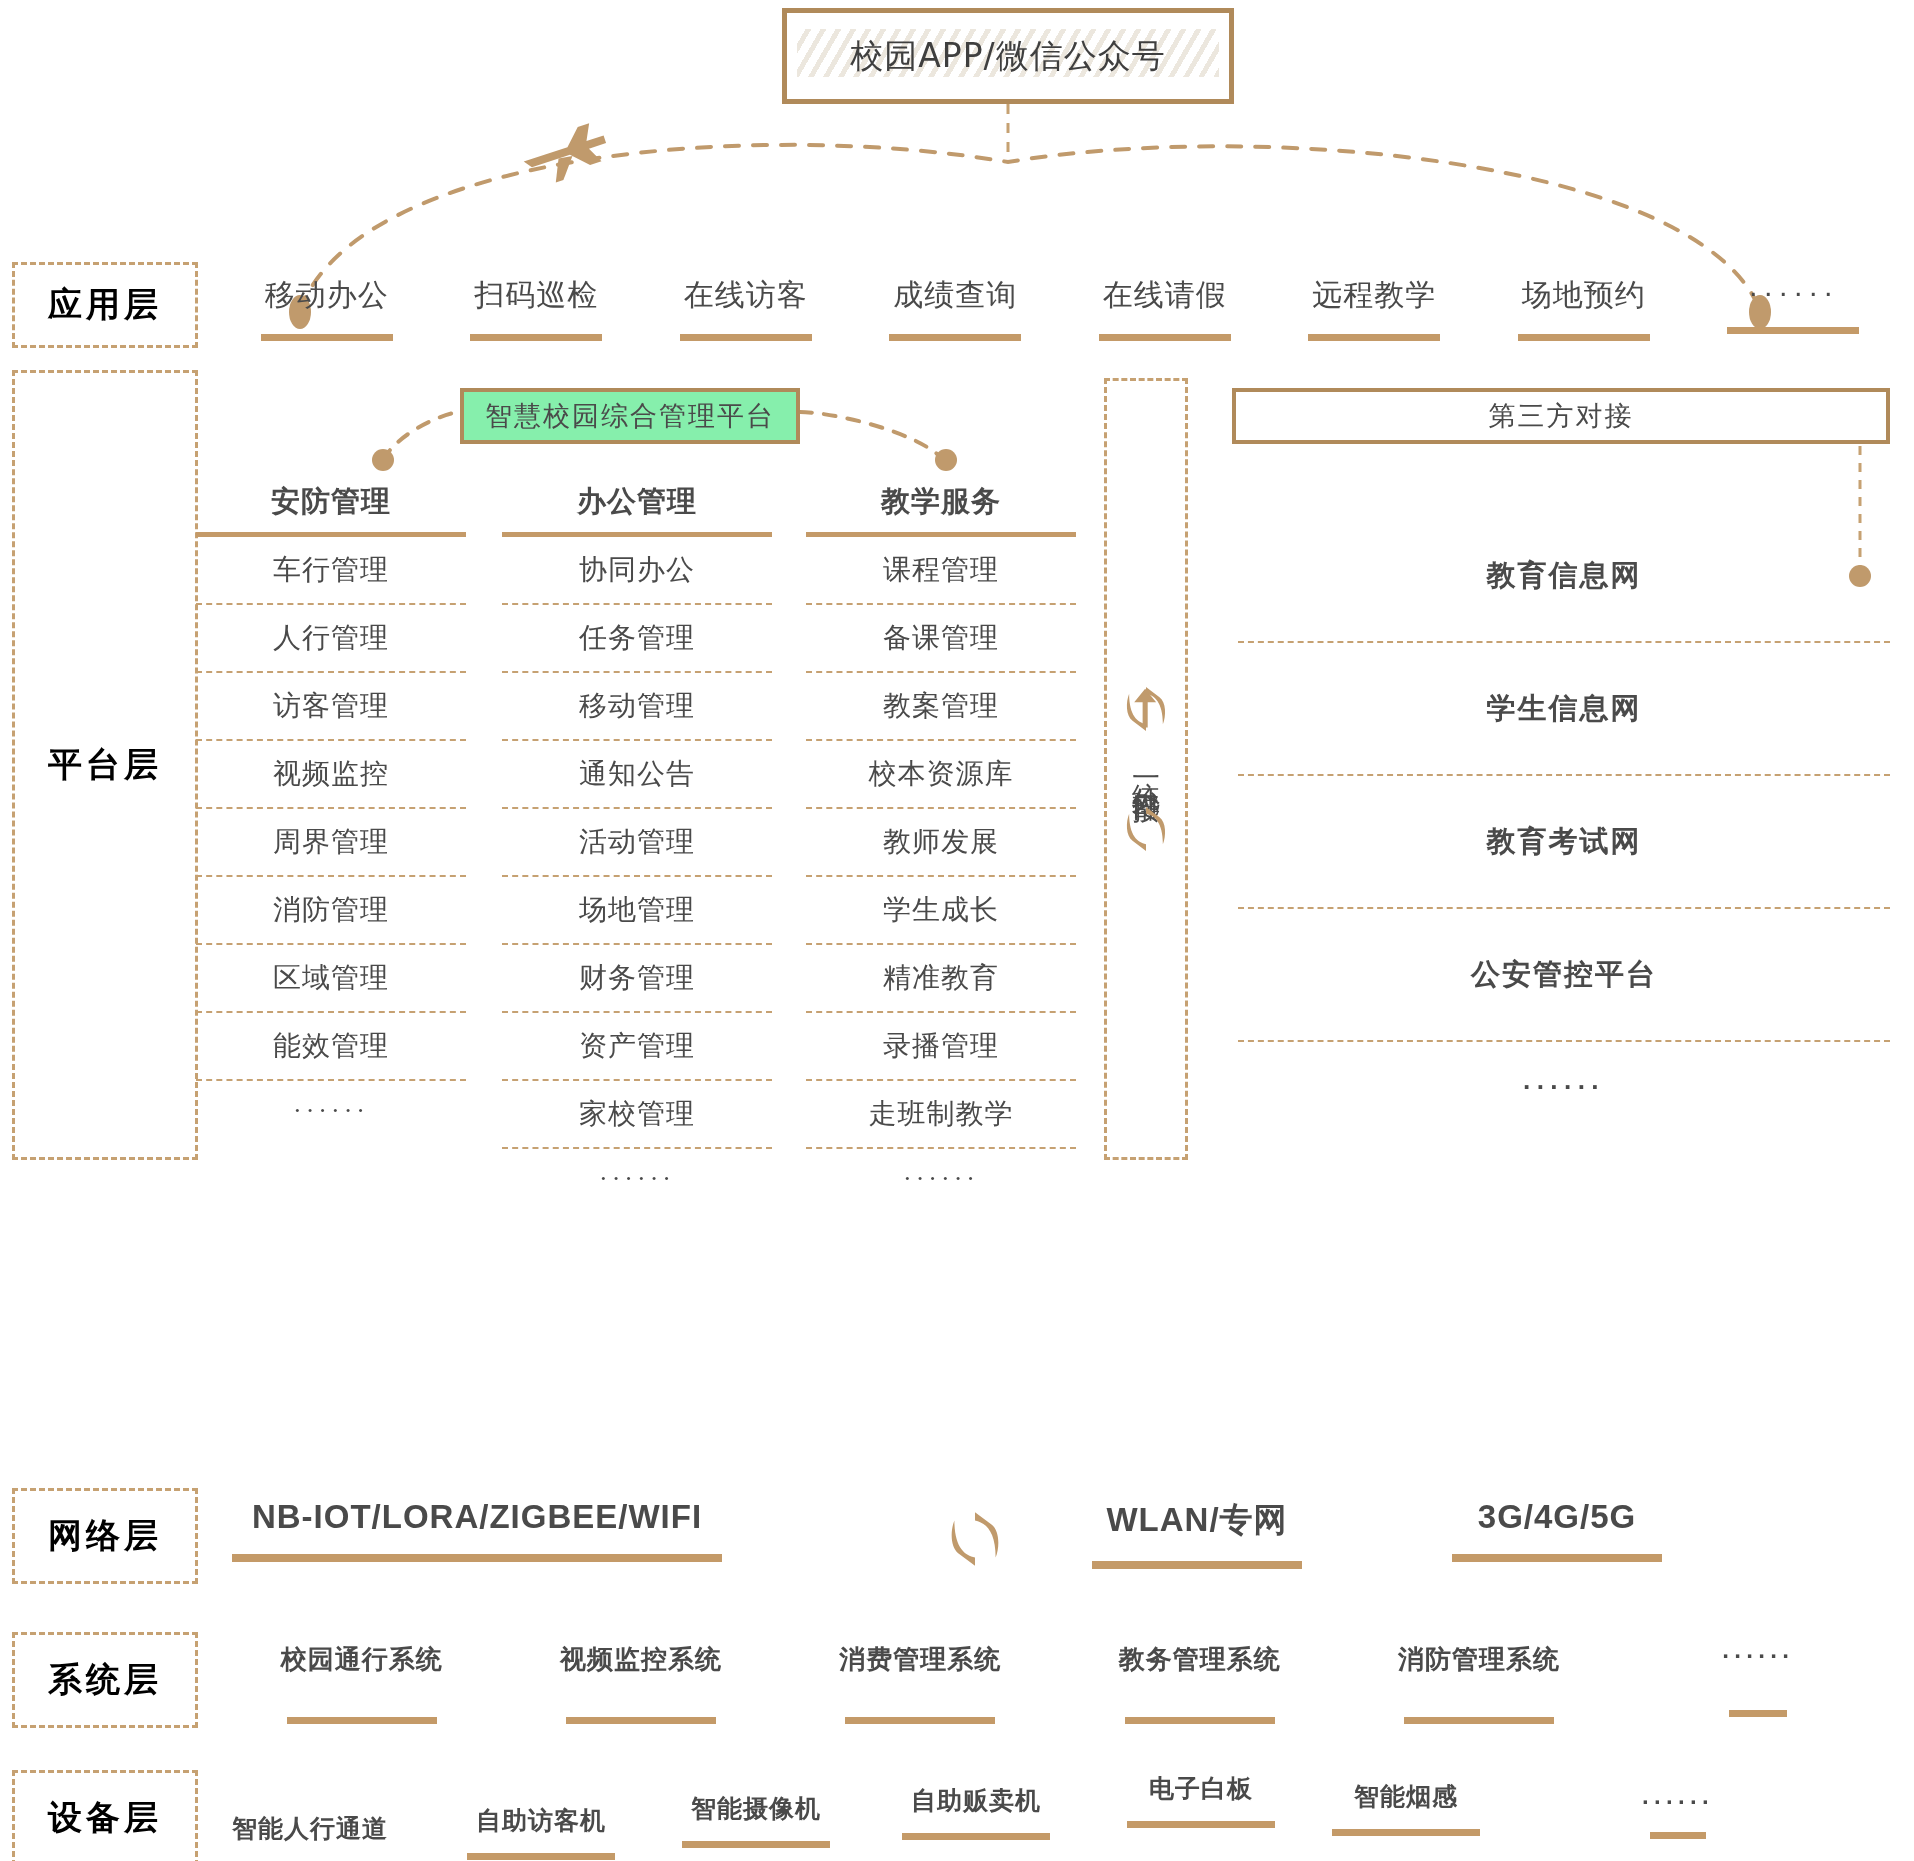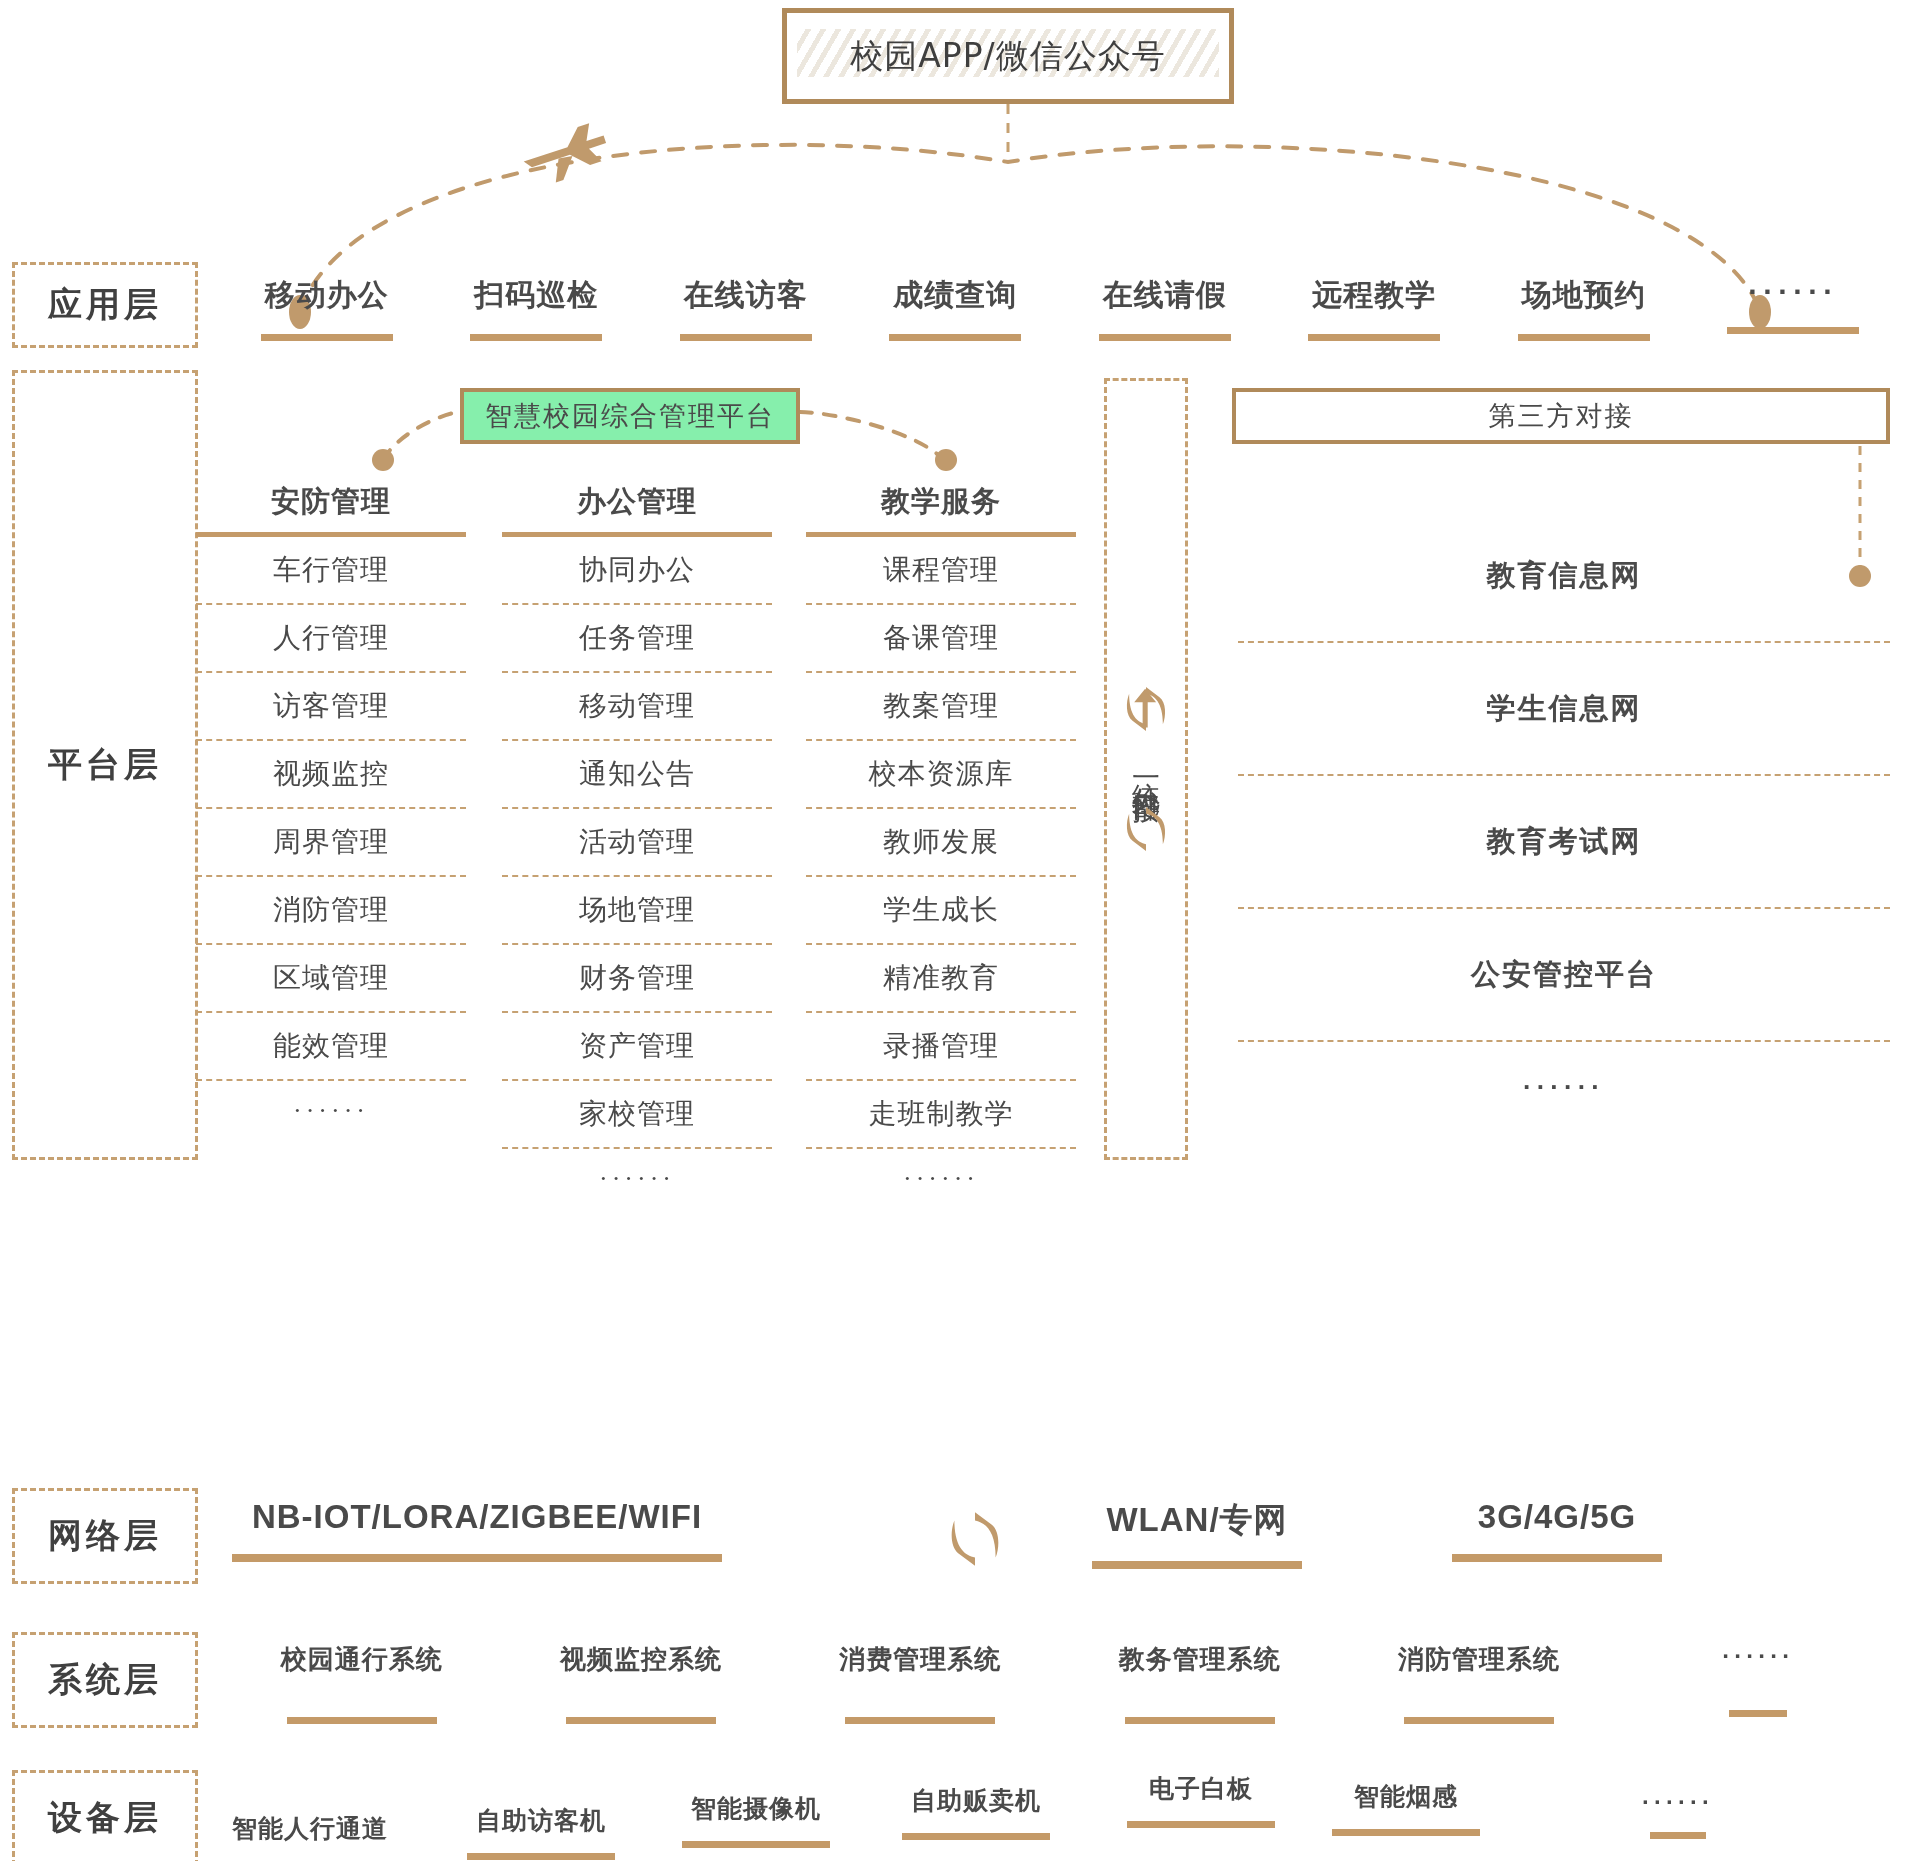--- a/index.html
+++ b/index.html
@@ -24,36 +24,36 @@
   }
   #top-box .lbl{
     position:relative;z-index:2;font-size:33px;color:#3f3f3f;letter-spacing:1px;
     font-family:"DejaVu Sans","Liberation Sans",sans-serif;
   }
 
   
   .layer-chip{
     border:3px dashed #c6a172;box-sizing:border-box;
     display:flex;align-items:center;justify-content:center;
-    color:#404040;font-weight:bold;letter-spacing:4px;
+    color:#000000;font-weight:bold;letter-spacing:4px;
     background:#fff;
   }
   #chip-app     {left:12px;top:262px;width:186px;height:86px;font-size:34px;}
   #chip-platform{left:12px;top:370px;width:186px;height:790px;font-size:34px;}
   #chip-network {left:12px;top:1488px;width:186px;height:96px;font-size:34px;}
   #chip-system  {left:12px;top:1632px;width:186px;height:96px;font-size:34px;}
   #chip-device  {left:12px;top:1770px;width:186px;height:96px;font-size:34px;}
   #chip-platform .vlabel{transform:none;}
 
   
   #app-row{left:222px;top:275px;width:1676px;height:85px;display:flex;}
   #app-row .item{
     flex:1;display:flex;flex-direction:column;align-items:center;justify-content:flex-start;
   }
-  #app-row .item .t{font-size:30px;font-weight:bold;color:#4a4a4a;letter-spacing:1px;white-space:nowrap;}
+  #app-row .item .t{font-size:30px;font-weight:normal;color:#4a4a4a;letter-spacing:1px;white-space:nowrap;}
   #app-row .item .u{margin-top:18px;width:132px;height:7px;background:#c49a68;}
   #app-row .item.dots .t{font-size:30px;letter-spacing:5px;color:#4a4a4a;}
 
   
   #plat-title-box{
     left:460px;top:388px;width:340px;height:56px;
     border:4px solid #b08a5a;background:#86efac;box-sizing:border-box;
     display:flex;align-items:center;justify-content:center;
     font-size:27px;color:#4a4a4a;letter-spacing:2px;
   }

